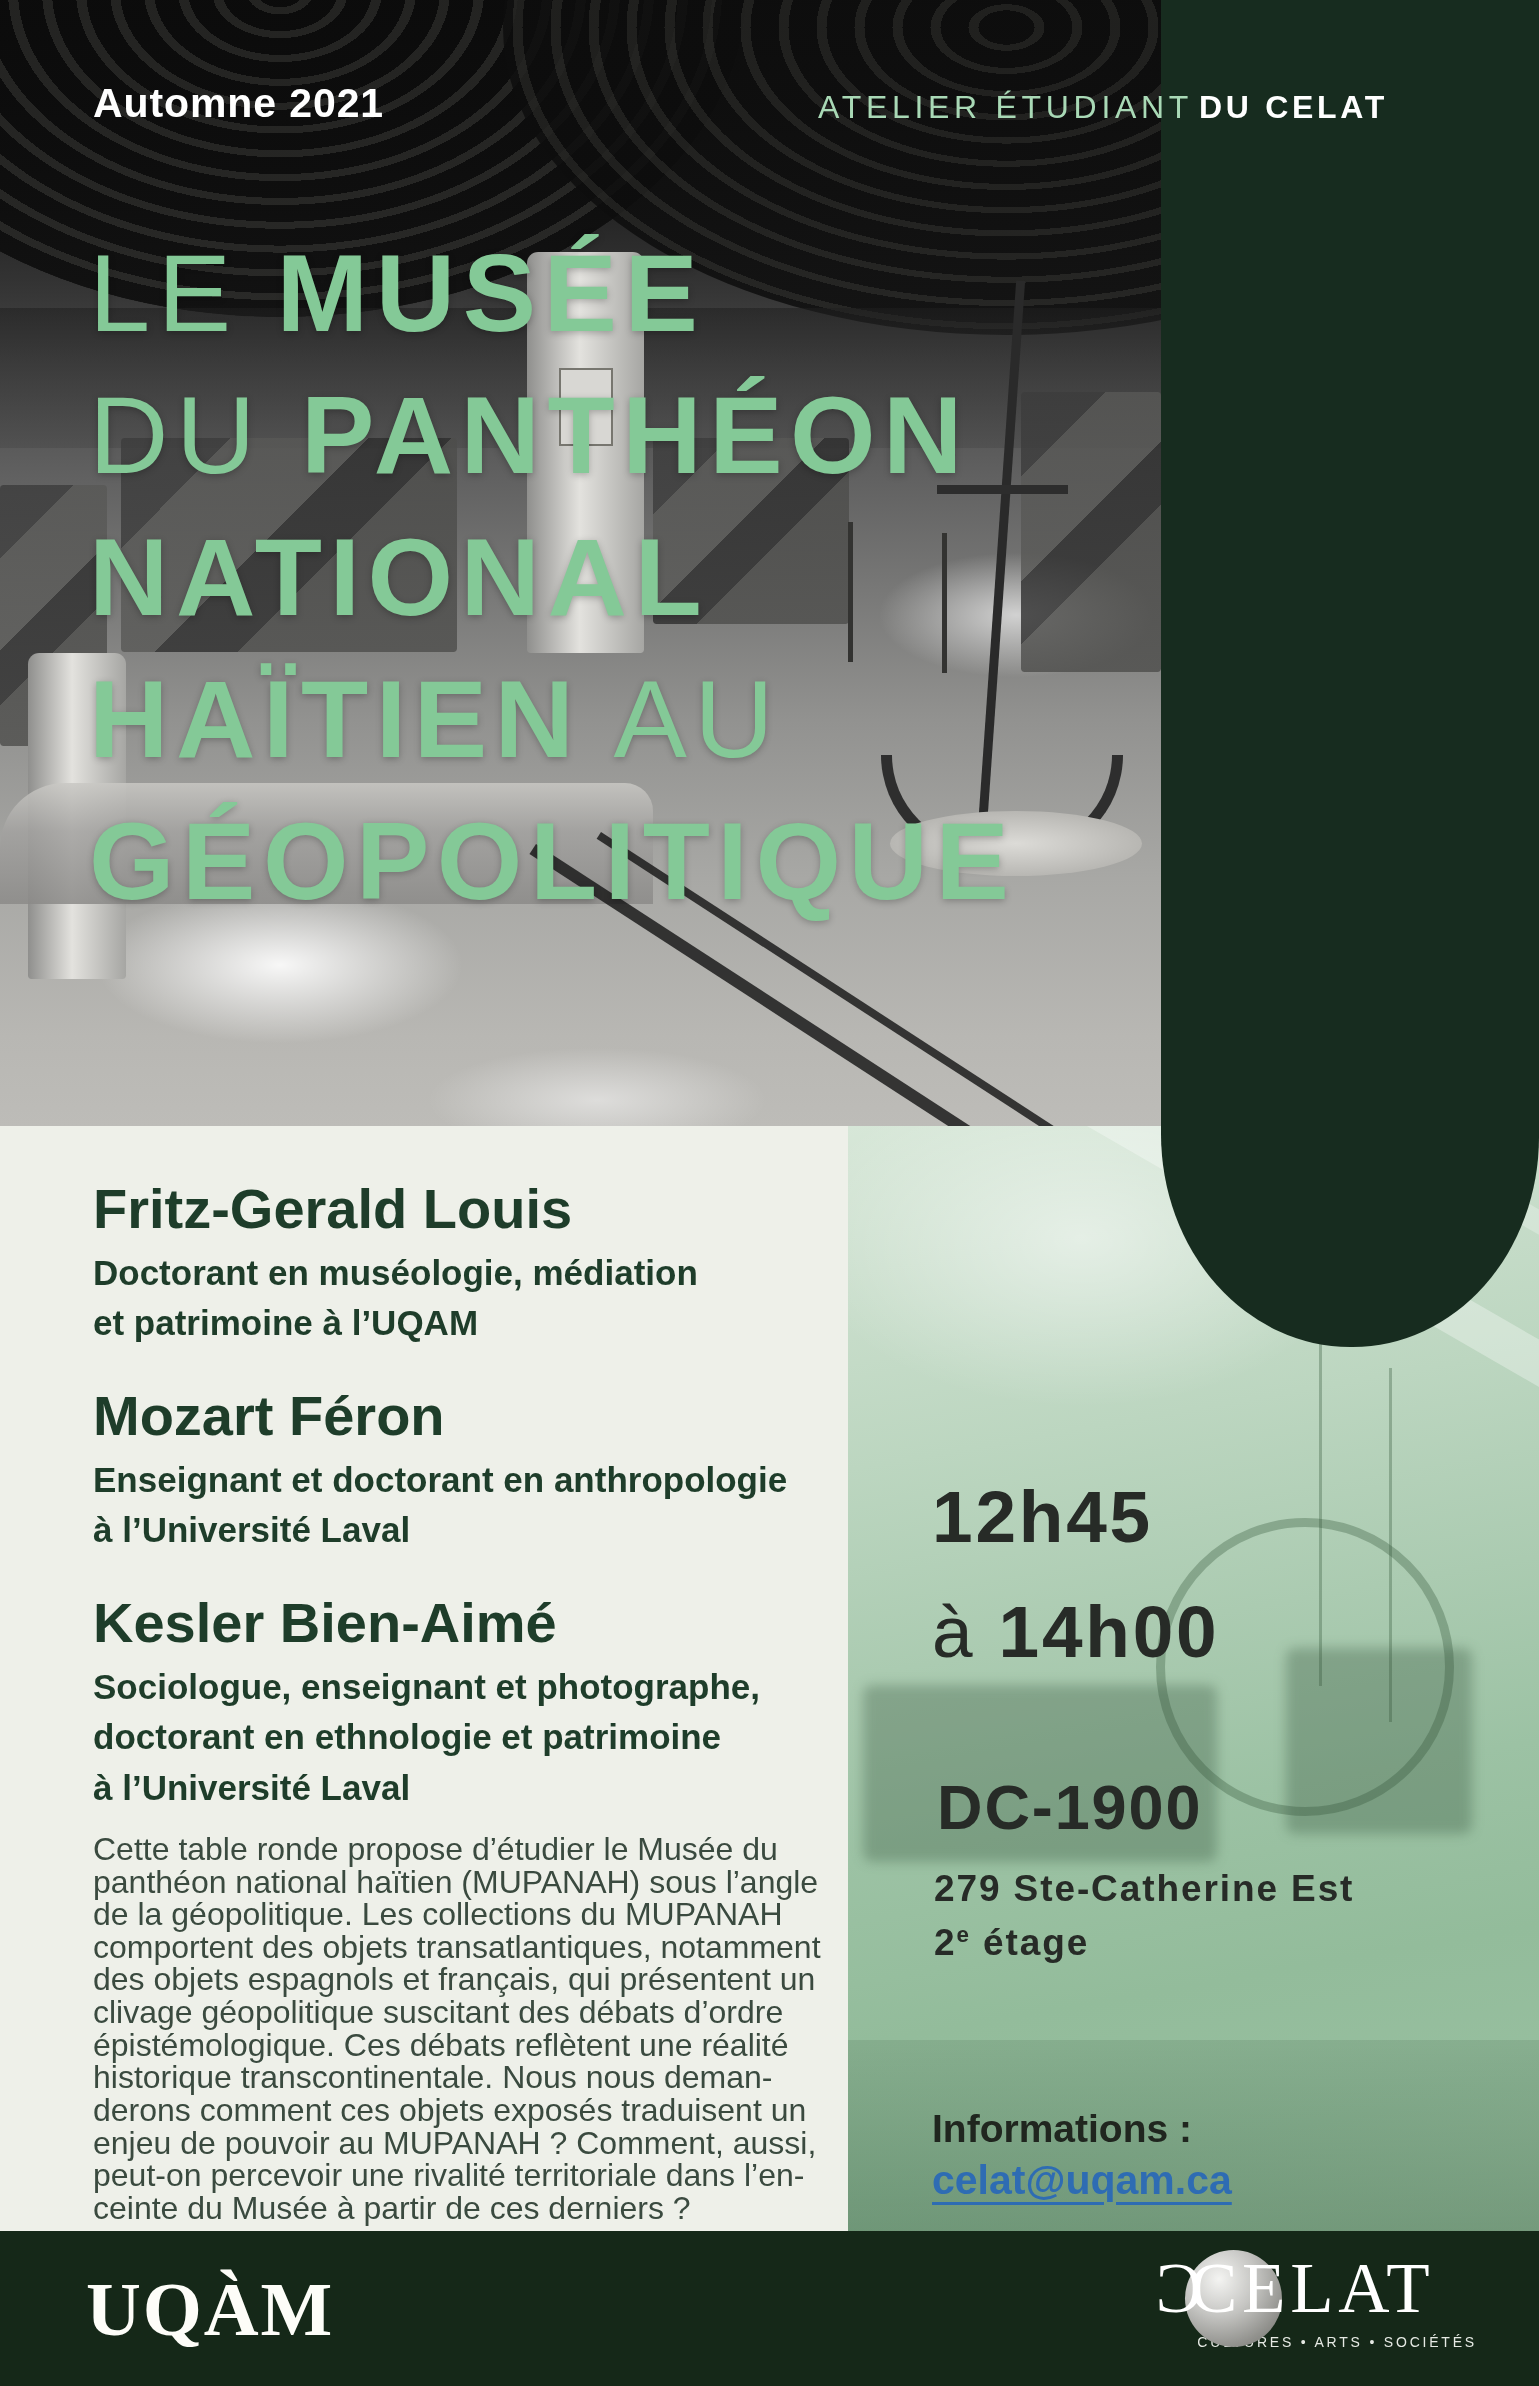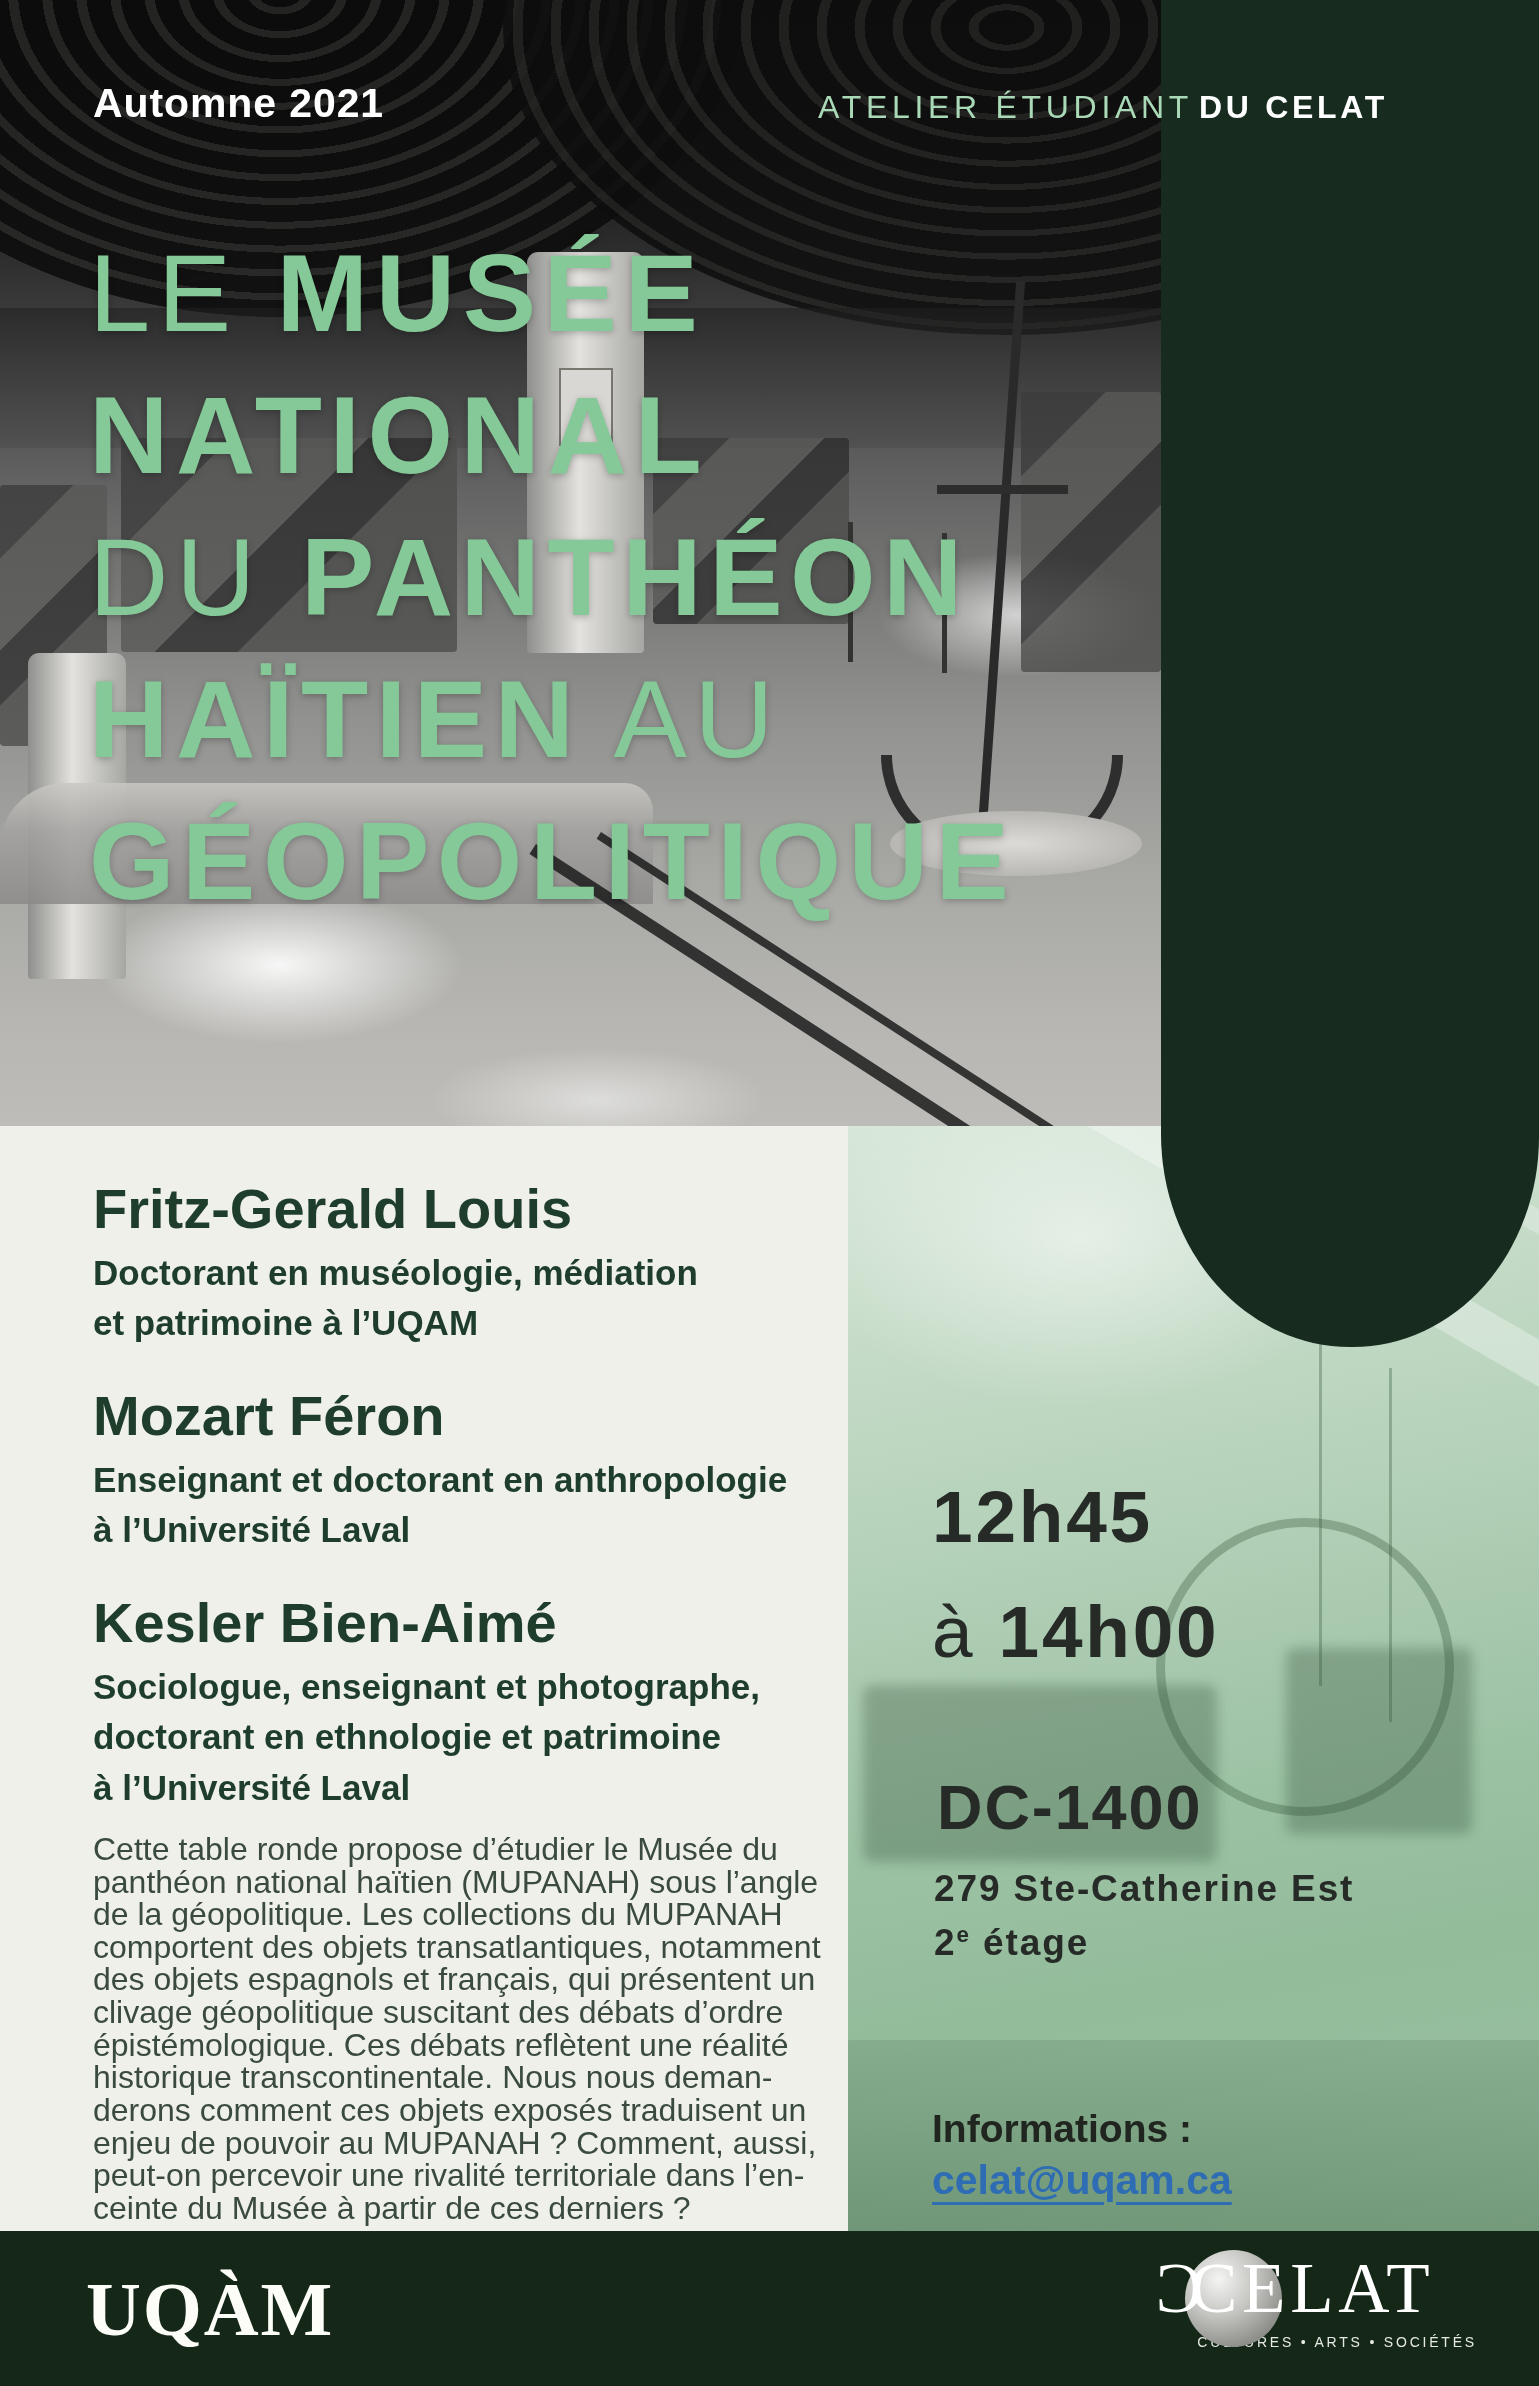--- a/index.html
+++ b/index.html
@@ -148,22 +148,22 @@
 
   <div class="date-panel"></div>
   <div class="date-rot"></div>
 
   <div class="season">Automne 2021</div>
   <div class="event-label">ATELIER ÉTUDIANT</div>
   <div class="event-org">DU CELAT</div>
 
   <div class="title-block" id="title-block">
       <div class="title-line"><span class="light">LE </span><span class="bold">MUSÉE</span></div>
+      <div class="title-line"><span class="light">DU </span><span class="bold">PANTHÉON</span></div>
       <div class="title-line"><span class="bold">NATIONAL</span></div>
-      <div class="title-line"><span class="light">DU </span><span class="bold">PANTHÉON</span></div>
       <div class="title-line"><span class="bold">HAÏTIEN</span><span class="light"> AU</span></div>
       <div class="title-line"><span class="bold">GÉOPOLITIQUE</span></div>
     </div>
 
   <div id="speakers">
       <div class="speaker-name" style="top: 1176px;">Fritz-Gerald Louis</div>
       <div class="speaker-role" style="top: 1253px;">Doctorant en muséologie, médiation</div>
       <div class="speaker-role" style="top: 1303px;">et patrimoine à l’UQAM</div>
       <div class="speaker-name" style="top: 1383px;">Mozart Féron</div>
       <div class="speaker-role" style="top: 1460px;">Enseignant et doctorant en anthropologie</div>
@@ -183,21 +183,21 @@
       <div class="desc-line" style="top: 2027px;">épistémologique. Ces débats reflètent une réalité</div>
       <div class="desc-line" style="top: 2059px;">historique transcontinentale. Nous nous deman-</div>
       <div class="desc-line" style="top: 2092px;">derons comment ces objets exposés traduisent un</div>
       <div class="desc-line" style="top: 2125px; text-align: center;">enjeu de pouvoir au MUPANAH ? Comment, aussi,</div>
       <div class="desc-line" style="top: 2157px;">peut-on percevoir une rivalité territoriale dans l’en-</div>
       <div class="desc-line" style="top: 2190px;">ceinte du Musée à partir de ces derniers ?</div>
     </div>
 
   <div class="time1">12h45</div>
   <div class="time2"><span class="conn">à </span><span class="bold">14h00</span></div>
-  <div class="room">DC-1400</div>
+  <div class="room">DC-1900</div>
   <div class="address">279 Ste-Catherine Est</div>
   <div class="floor"><span>2</span><sup>e</sup><span> étage</span></div>
   <div class="info-label">Informations :</div>
   <a class="email">celat@uqam.ca</a>
 
   <div class="footer">
     <div class="uqam-logo">UQÀM</div>
     <div class="celat-logo">
       <div class="globe-icon"></div>
       <div class="celat-word"><span class="revc">C</span><span>CELAT</span></div>

